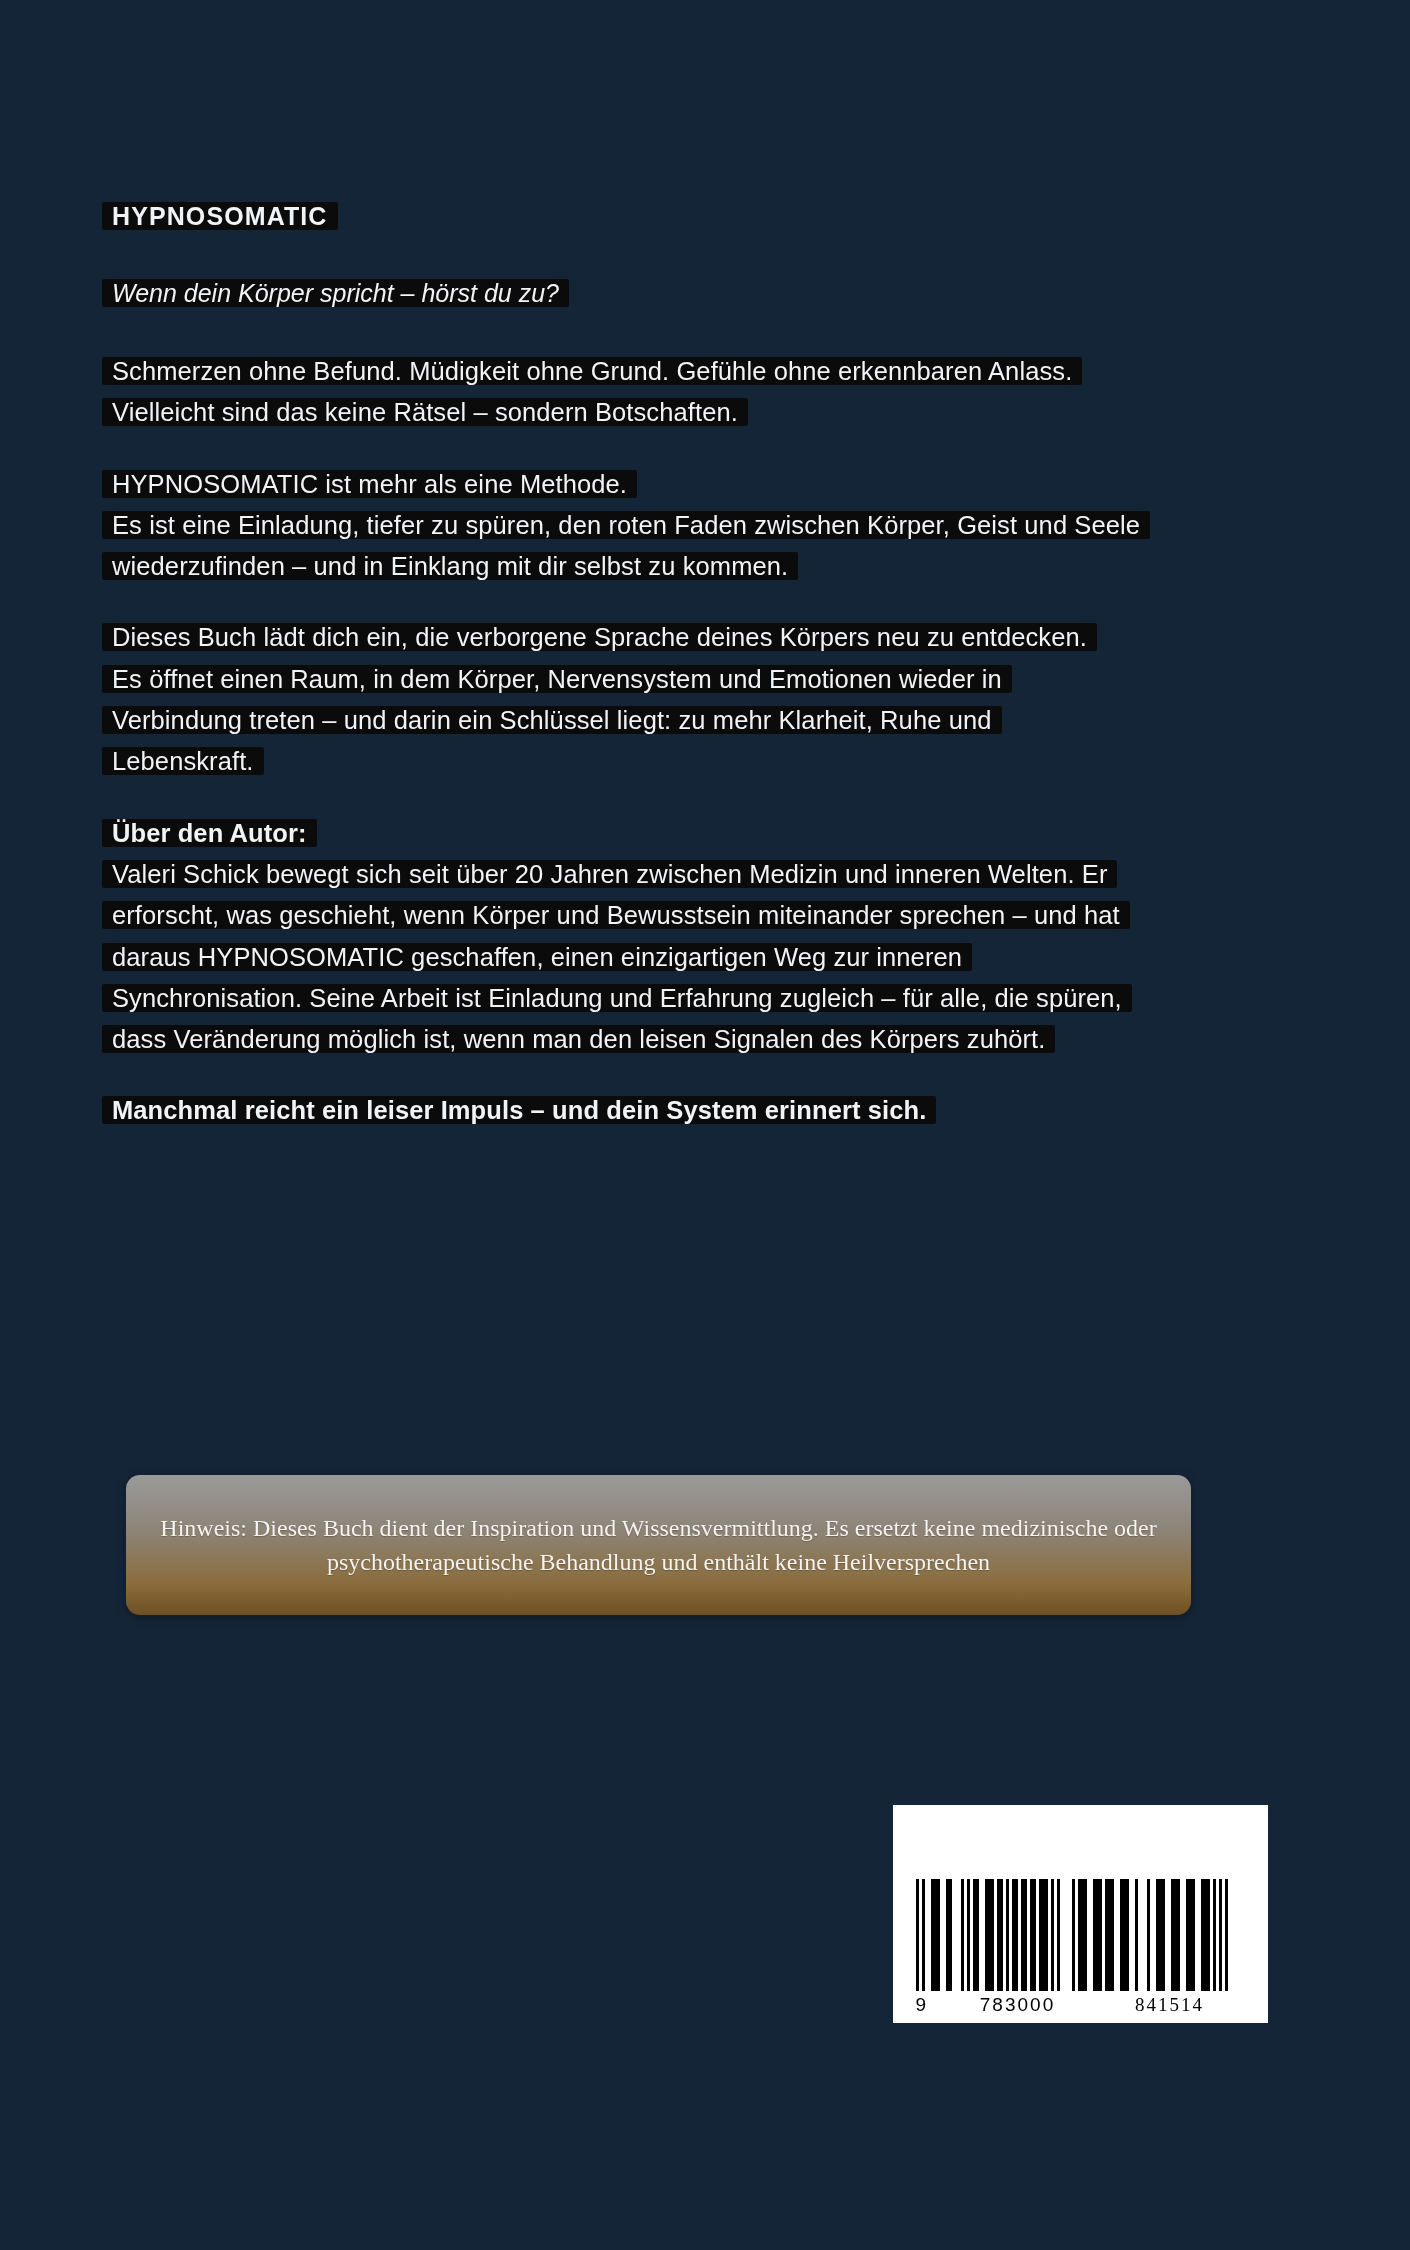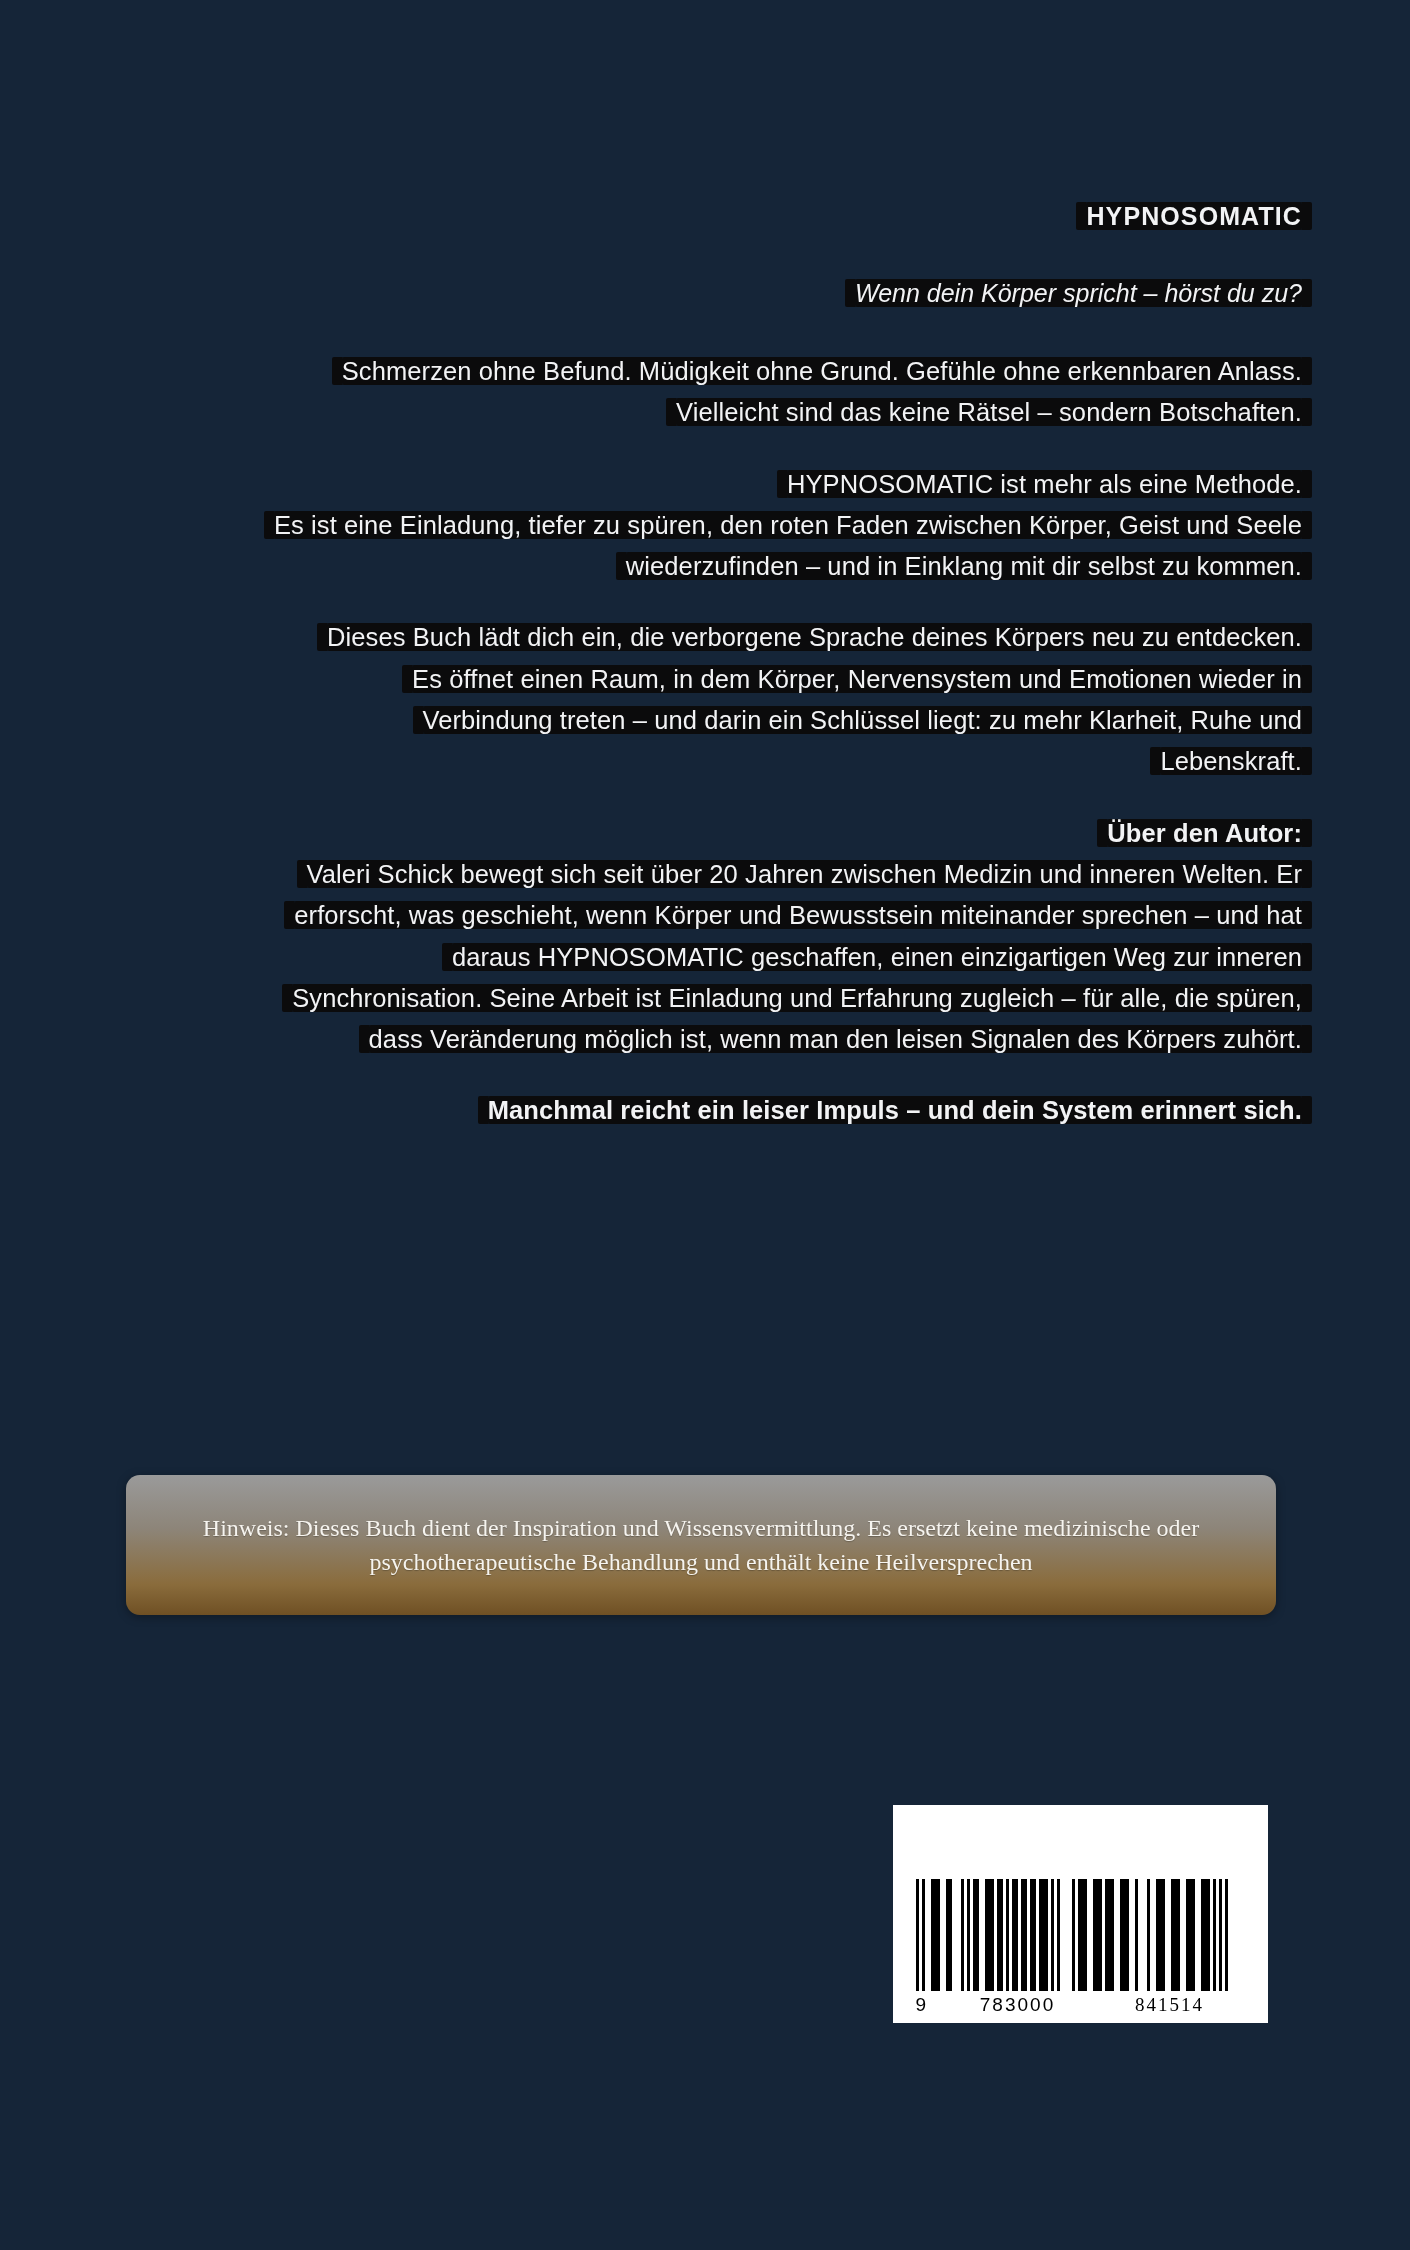--- a/index.html
+++ b/index.html
@@ -21,21 +21,20 @@
     inset: 0;
     background: #152538;
   }
 
   
   .text-block {
     position: absolute;
     left: 112px;
     top: 196px;
     width: 1190px;
-    text-align: right;
   }
 
   
   .hl {
     display: inline;
     background: #0b0b0c;
     color: #f2f3f5;
     box-shadow: 10px 0 0 #0b0b0c, -10px 0 0 #0b0b0c;
     -webkit-box-decoration-break: clone;
     box-decoration-break: clone;
@@ -69,21 +68,21 @@
   .closing {
     font-size: 25.5px;
     font-weight: bold;
   }
 
   
   .disclaimer {
     position: absolute;
     left: 126px;
     top: 1475px;
-    width: 1150px;
+    width: 1065px;
     height: 140px;
     border-radius: 14px;
     background: linear-gradient(180deg, #9a9a9a 0%, #8d8579 38%, #8a6c3c 78%, #6f5024 100%);
     box-shadow: 0 2px 10px rgba(0,0,0,0.35);
     display: flex;
     align-items: center;
     justify-content: center;
     padding: 0 26px;
     box-sizing: border-box;
   }

